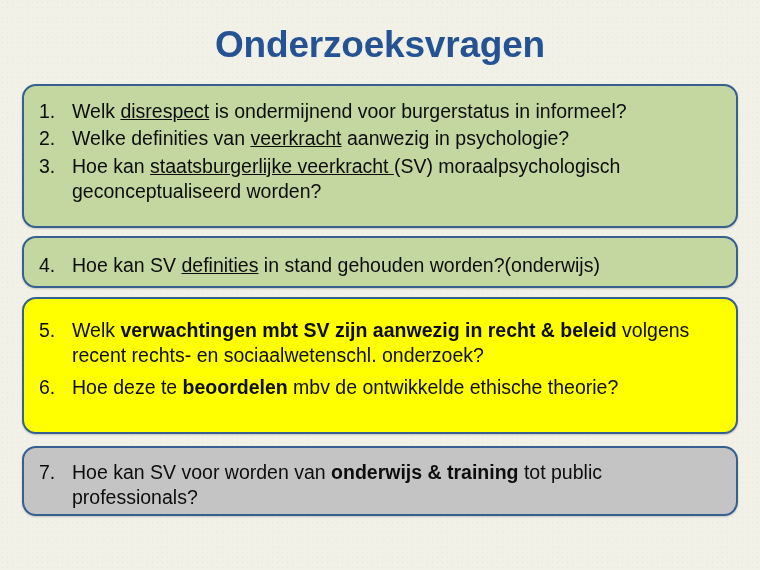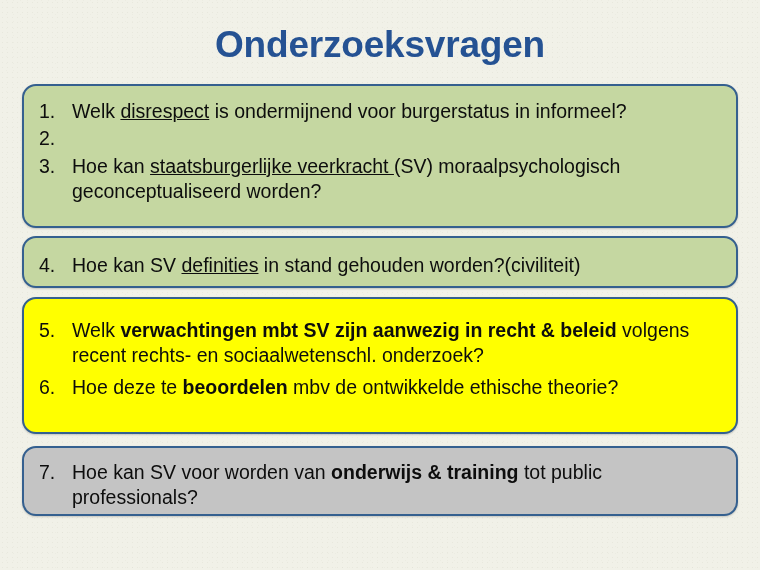--- a/index.html
+++ b/index.html
@@ -118,33 +118,34 @@
   <div class="slide-title">Onderzoeksvragen</div>
 
   <div class="qbox green qbox-1">
     <ul class="qlist">
       <li class="qitem">
         <span class="qnum">1.</span>
         <span class="qtext"><span>Welk </span><u>disrespect</u><span> is ondermijnend voor burgerstatus in informeel?</span></span>
       </li>
       <li class="qitem">
         <span class="qnum">2.</span>
+        <span class="qtext"><span>Welke definities van </span><u>veerkracht</u><span> aanwezig in psychologie?</span></span>
       </li>
       <li class="qitem">
         <span class="qnum">3.</span>
         <span class="qtext"><span>Hoe kan </span><u>staatsburgerlijke veerkracht </u><span>(SV) moraalpsychologisch geconceptualiseerd worden?</span></span>
       </li>
     </ul>
   </div>
 
   <div class="qbox green qbox-2">
     <ul class="qlist">
       <li class="qitem">
         <span class="qnum">4.</span>
-        <span class="qtext"><span>Hoe kan SV </span><u>definities</u><span> in stand gehouden worden?(civiliteit)</span></span>
+        <span class="qtext"><span>Hoe kan SV </span><u>definities</u><span> in stand gehouden worden?(onderwijs)</span></span>
       </li>
     </ul>
   </div>
 
   <div class="qbox yellow qbox-3">
     <ul class="qlist">
       <li class="qitem">
         <span class="qnum">5.</span>
         <span class="qtext"><span>Welk </span><b>verwachtingen mbt SV zijn aanwezig in recht &amp; beleid</b><span> volgens recent rechts- en sociaalwetenschl. onderzoek?</span></span>
       </li>

